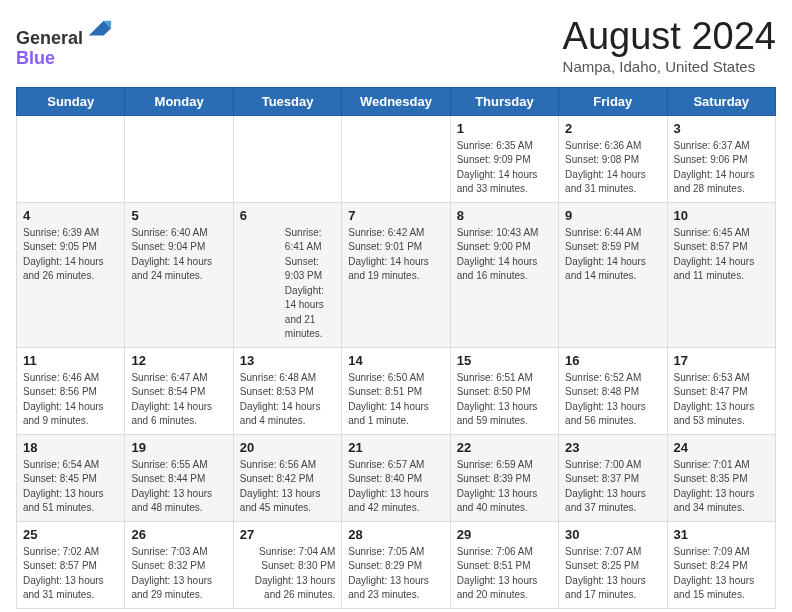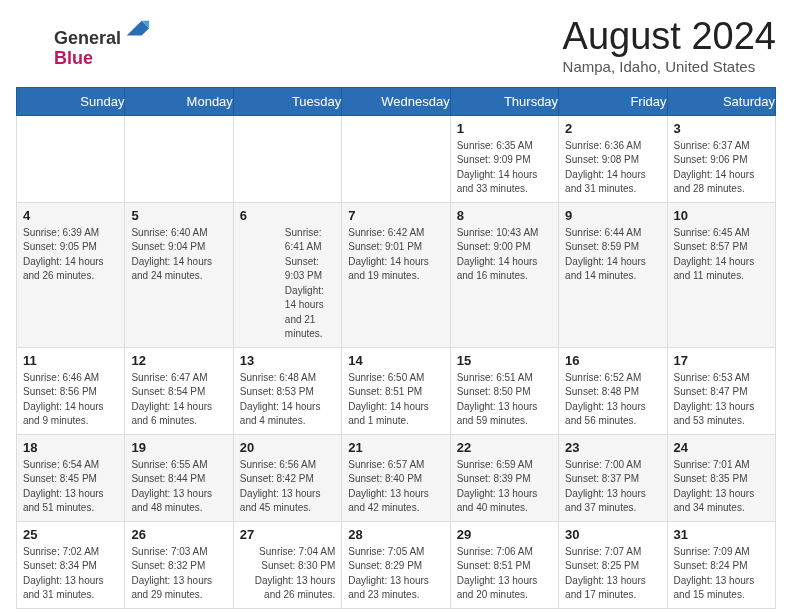--- a/index.html
+++ b/index.html
@@ -18,24 +18,23 @@
     }
     .logo {
       display: flex;
       align-items: center;
       gap: 2px;
     }
     .logo-text {
       font-size: 18px;
       font-weight: bold;
       line-height: 1.1;
-      margin-left: 38px;
     }
     .logo-general { color: #333; }
-    .logo-blue { color: #be185d; }
+    .logo-blue { color: #8b5cf6; }
     .logo-icon {
       width: 28px;
       height: 28px;
       margin-left: 2px;
     }
     .title-block {
     }
     .month-title {
       font-size: 38px;
       font-weight: 300;
@@ -47,24 +46,24 @@
       color: #555;
     }
     .calendar {
       width: 100%;
       border-collapse: collapse;
       border: 1px solid #ccc;
     }
     .calendar th {
       background: #2a6db5;
       color: #fff;
-      text-align: right;
+      text-align: center;
       padding: 6px 0;
       font-size: 13px;
-      font-weight: normal;
+      font-weight: bold;
       border: 1px solid #1e5a9c;
     }
     .calendar td {
       vertical-align: top;
       border: 1px solid #ddd;
       padding: 5px 6px;
       width: calc(100% / 7);
       min-height: 80px;
       font-size: 10.5px;
       color: #333;
@@ -284,21 +283,21 @@
           <span class="day-num">24</span>
           <div class="day-info" style="white-space: pre-line;">Sunrise: 7:01 AM
 Sunset: 8:35 PM
 Daylight: 13 hours and 34 minutes.</div>
         </td>
       </tr>
       <tr>
         <td>
           <span class="day-num">25</span>
           <div class="day-info" style="white-space: pre-line;">Sunrise: 7:02 AM
-Sunset: 8:34 PM
+Sunset: 8:57 PM
 Daylight: 13 hours and 31 minutes.</div>
         </td>
         <td>
           <span class="day-num">26</span>
           <div class="day-info" style="white-space: pre-line;">Sunrise: 7:03 AM
 Sunset: 8:32 PM
 Daylight: 13 hours and 29 minutes.</div>
         </td>
         <td>
           <span class="day-num">27</span>

